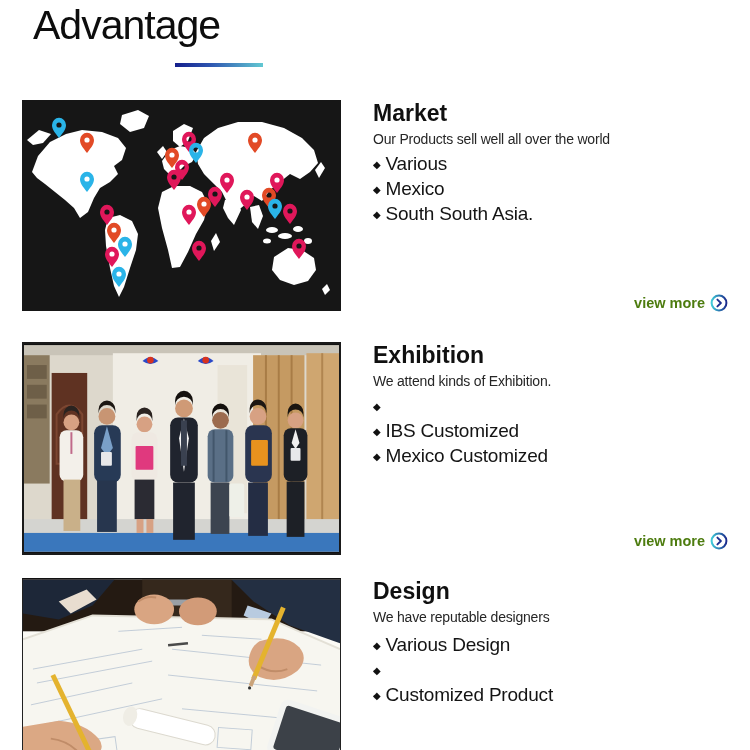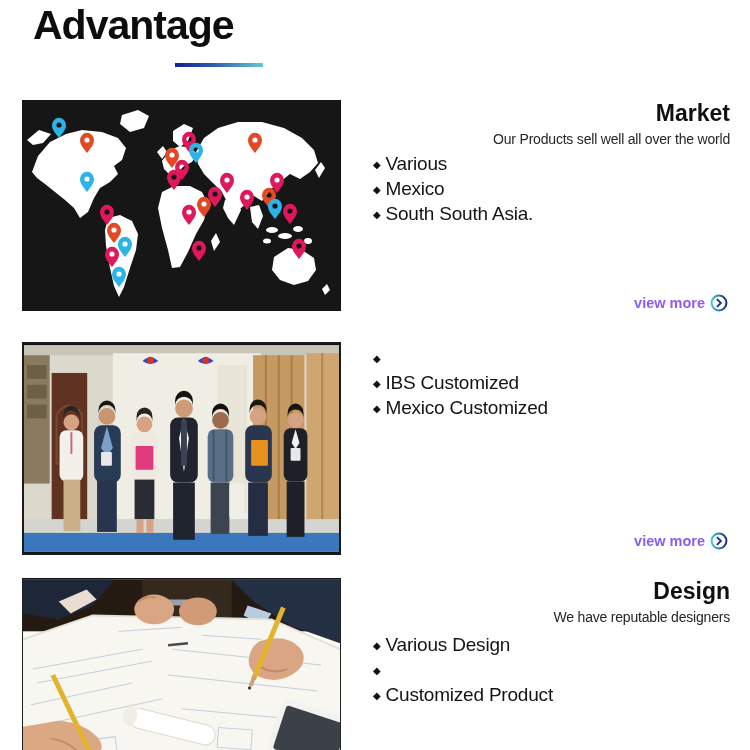--- a/index.html
+++ b/index.html
@@ -3,29 +3,29 @@
 <meta charset="utf-8">
 <style>
   * { margin:0; padding:0; box-sizing:border-box; }
   html,body { background:#ffffff; }
   body { font-family:"Liberation Sans","DejaVu Sans",sans-serif; color:#1c1c1c; }
   .page { position:relative; width:750px; height:750px; background:#fff; overflow:hidden; }
 
   
   .page-title {
     position:absolute; left:33px; top:2px;
-    font-size:41px; font-weight:700; letter-spacing:-1px; color:#0d0d0d;
+    font-size:41px; font-weight:400; letter-spacing:-1px; color:#0d0d0d;
   }
   .title-underline {
     position:absolute; left:175px; top:63px; width:88px; height:4px;
     background:linear-gradient(90deg,#141f8c 0%,#2e55b0 40%,#62c8d2 100%);
   }
 
   
-  .row { position:absolute; left:22px; width:708px;text-align:right; }
+  .row { position:absolute; left:22px; width:708px; }
   .row-market   { top:100px; height:212px; }
   .row-exhibition { top:342px; height:213px; }
   .row-design   { top:578px; height:200px; }
 
   .media { position:absolute; left:0; top:0; overflow:hidden; background:#111; }
   .media svg { display:block; }
   .media-map { width:319px; height:211px; }
   .media-exhibition { width:319px; height:213px; border:2px solid #1a1a1a; }
   .media-design { width:319px; height:200px; border-left:1px solid #222; border-top:1px solid #111; border-right:1px solid #222; }
 
@@ -35,21 +35,21 @@
   .bullets { list-style:none; margin-top:3px; }
   .bullets li { font-size:19px; color:#141414; line-height:25px; display:flex; align-items:center; letter-spacing:-0.2px; }
   .diamond { font-size:10px; margin-right:5px; color:#111; position:relative; top:1px; }
 
   .view-more {
     position:absolute; right:2px; display:flex; align-items:center; gap:5px;
     text-decoration:none; cursor:pointer;
   }
   .row-market .view-more { top:194px; }
   .row-exhibition .view-more { top:190px; }
-  .view-more-label { font-size:14.5px; font-weight:600; color:#8b5cf6; }
+  .view-more-label { font-size:14.5px; font-weight:600; color:#4d7c0f; }
   .view-more svg { display:block; }
 </style>
 </head>
 <body>
 
 <div class="page">
 
   <h1 class="page-title">Advantage</h1>
   <div class="title-underline"></div>
 
@@ -234,20 +234,22 @@
           <circle cx="275" cy="76" r="8" fill="#d7a183"></circle>
             <path d="M267,73 a8,8 0 0 1 16,0 l0,-5 a8,9 0 0 0 -16,0 Z" fill="#1a1510"></path>
           <rect x="263" y="84" width="24" height="54" rx="7" fill="#1d2026"></rect>
           <path d="M275,85 l4,14 l-4,6 l-4,-6 Z" fill="#f0f0f0"></path>
           <rect x="266" y="138" width="18" height="56" fill="#1d2026"></rect>
           <rect x="270" y="104" width="10" height="13" rx="1" fill="#e8e8ea"></rect>
         </g>
       </svg>
     </div>
     <div class="info">
+      <h2 class="section-heading">Exhibition</h2>
+      <p class="section-desc">We attend kinds of Exhibition.</p>
       <ul class="bullets">
         <li>
             <span class="diamond">◆</span>
           </li>
         <li>
             <span class="diamond">◆</span>
             <span>IBS Customized</span>
           </li>
         <li>
             <span class="diamond">◆</span>

